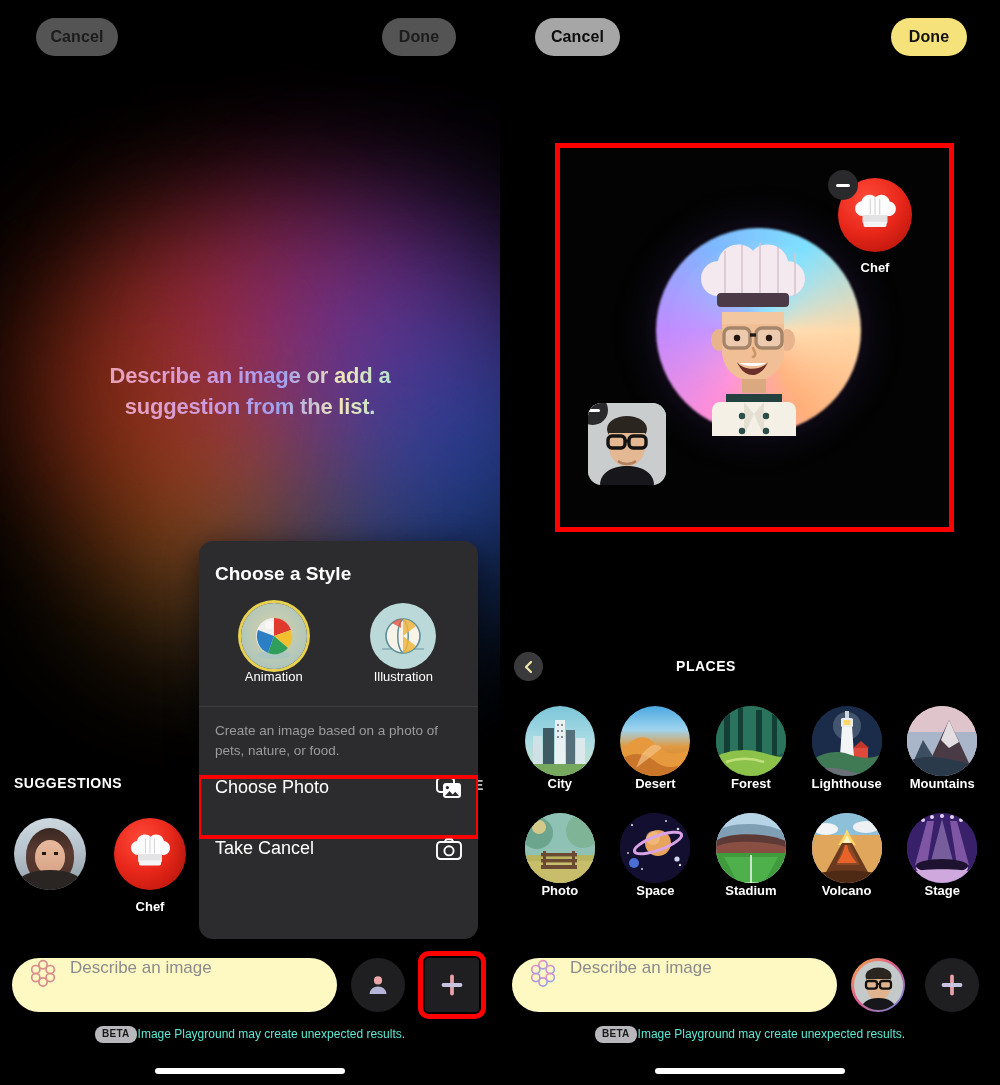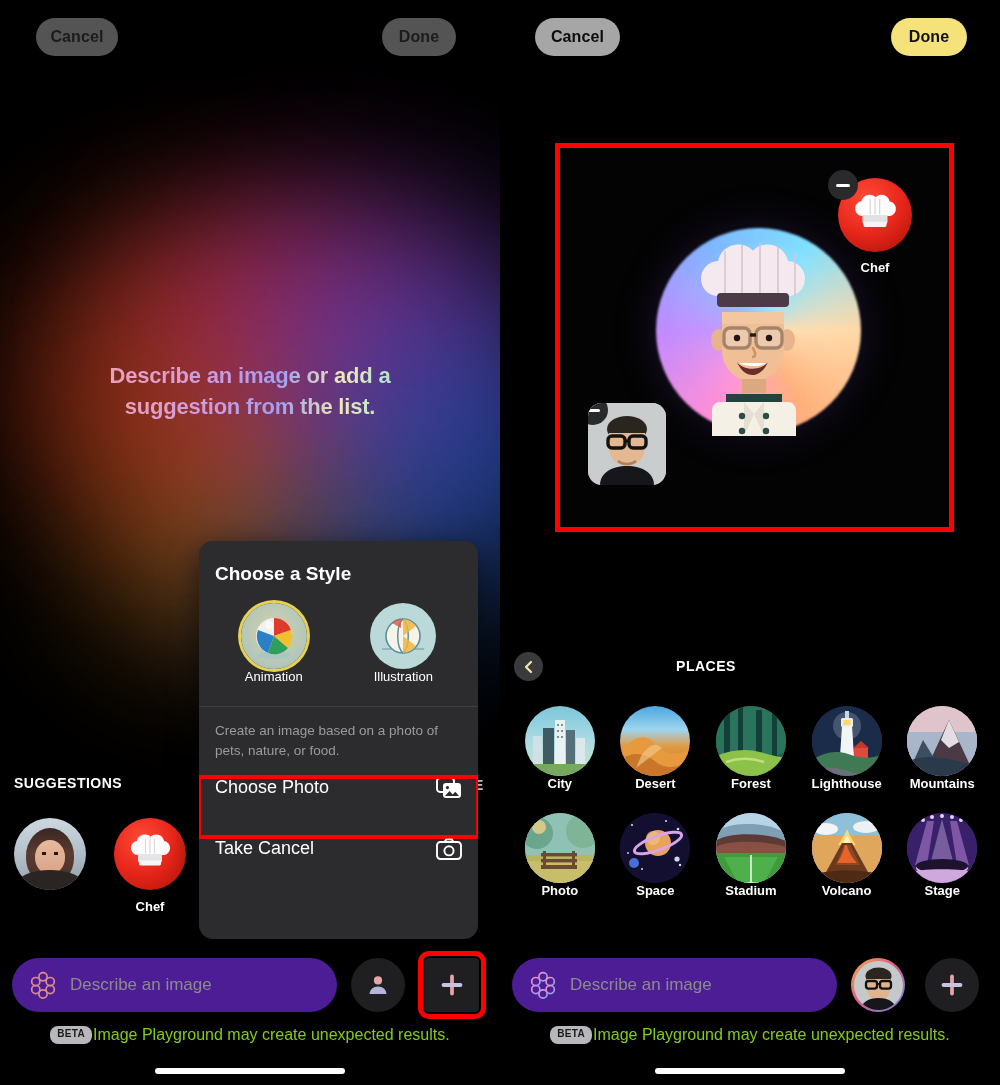--- a/index.html
+++ b/index.html
@@ -111,42 +111,42 @@
   .ss-row.highlight { outline: 4px solid #f00; outline-offset: -2px; }
 
   
   .ball-anim { background: radial-gradient(circle at 50% 45%, #d8d0a8 0%, #b9c9b6 55%, #9fbfc4 100%); }
   .ball-illu { background: #bcd9da; }
 
   
   .bottom-bar { position: absolute; left: 0; right: 0; bottom: 0; height: 145px; }
   .input-pill {
     position: absolute; left: 12px; top: 18px; width: 325px; height: 54px;
-    background: #4c1d95; border-radius: 27px; display: flex; align-items: center; padding: 0 16px;
+    background: #fef9c3; border-radius: 27px; display: flex; padding: 0 16px;
     cursor: text;
   }
   .input-ph { font-size: 17px; color: #8b8b8f; margin-left: 12px; }
   .circ-btn {
     position: absolute; top: 18px; width: 54px; height: 54px; border-radius: 50%;
     background: #1f1f21; display: flex; align-items: center; justify-content: center; cursor: pointer;
   }
   .btn-person { left: 351px; }
   .btn-plus-l { left: 425px; }
   .btn-plus-l.highlight { outline: 5px solid #f00; outline-offset: 2px; border-radius: 4px; }
   .btn-av-r { left: 351px; background: transparent; }
   .btn-plus-r { left: 425px; }
   .disclaimer {
-    position: absolute; left: 0; right: 0; top: 86px; display: flex; 
+    position: absolute; left: 0; right: 0; top: 86px; display: flex; align-items: center;
     justify-content: center; gap: 1px;
   }
   .beta-badge {
     background: #b8b8bc; color: #1a1a1a; font-size: 10px; font-weight: 800;
     padding: 2px 7px; border-radius: 8px; letter-spacing: .3px; line-height: 1.25;
   }
-  .disc-text { font-size: 16px; color: #84cc16; }
+  .disc-text { font-size: 12px; color: #5eead4; }
   .home-ind {
     position: absolute; left: 50%; transform: translateX(-50%); bottom: 11px;
     width: 190px; height: 6px; border-radius: 3px; background: #fff;
   }
 
   
   .preview-frame {
     position: absolute; left: 555px; top: 143px; width: 399px; height: 389px;
     border: 5px solid #ff0000; background: #000;
   }

